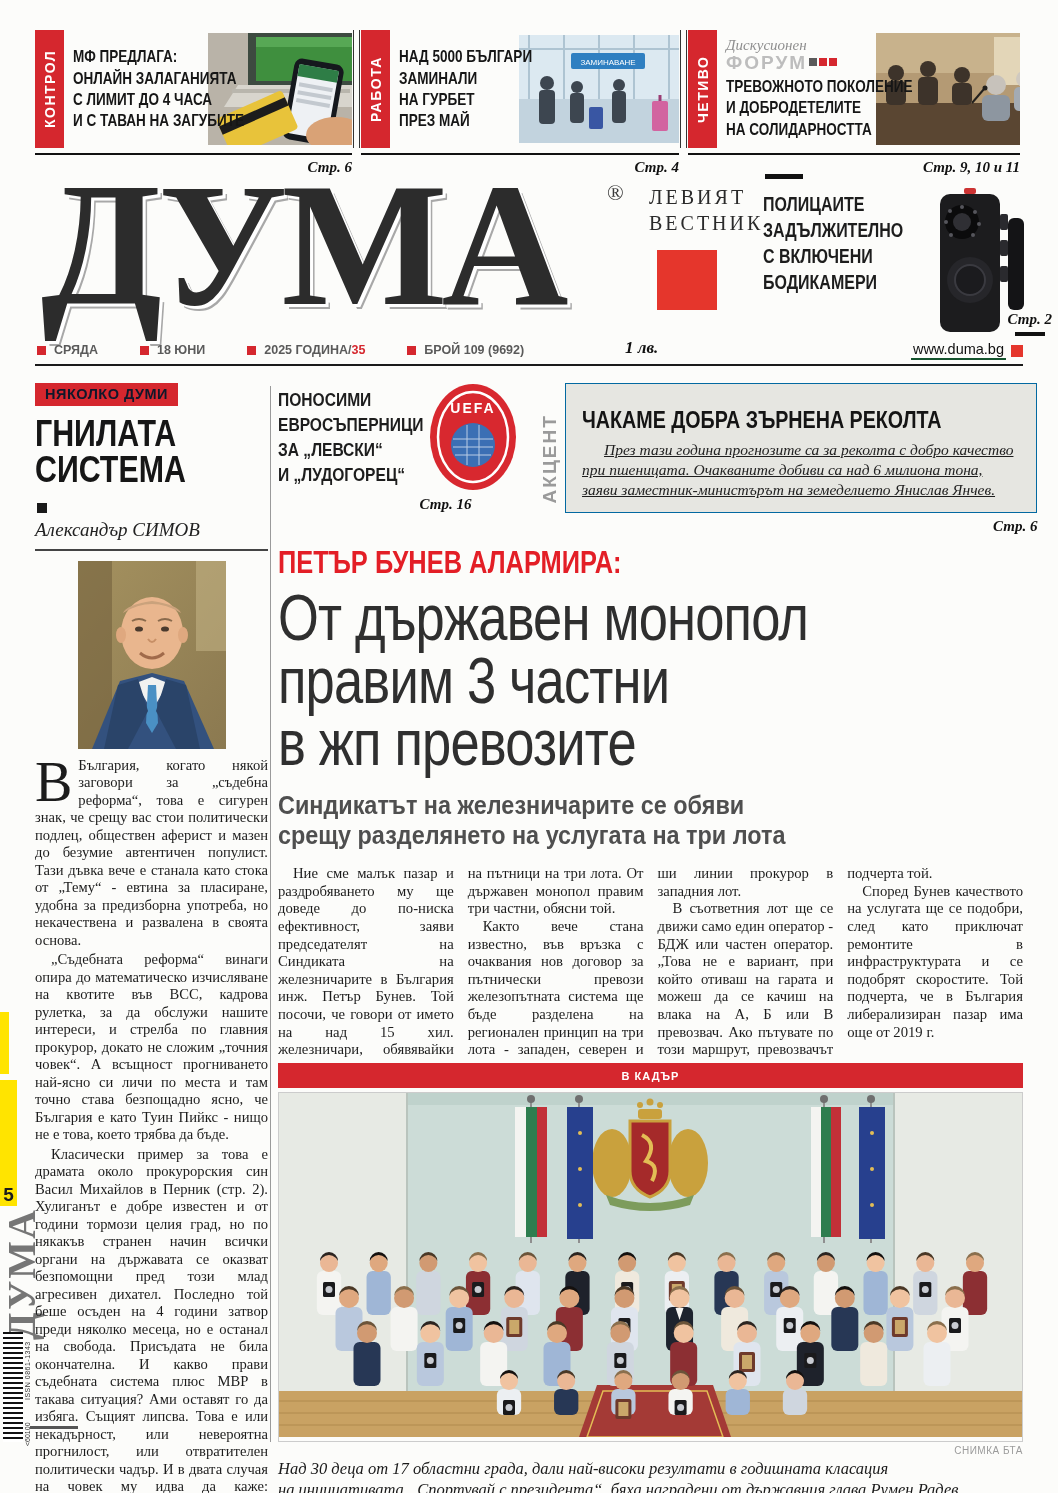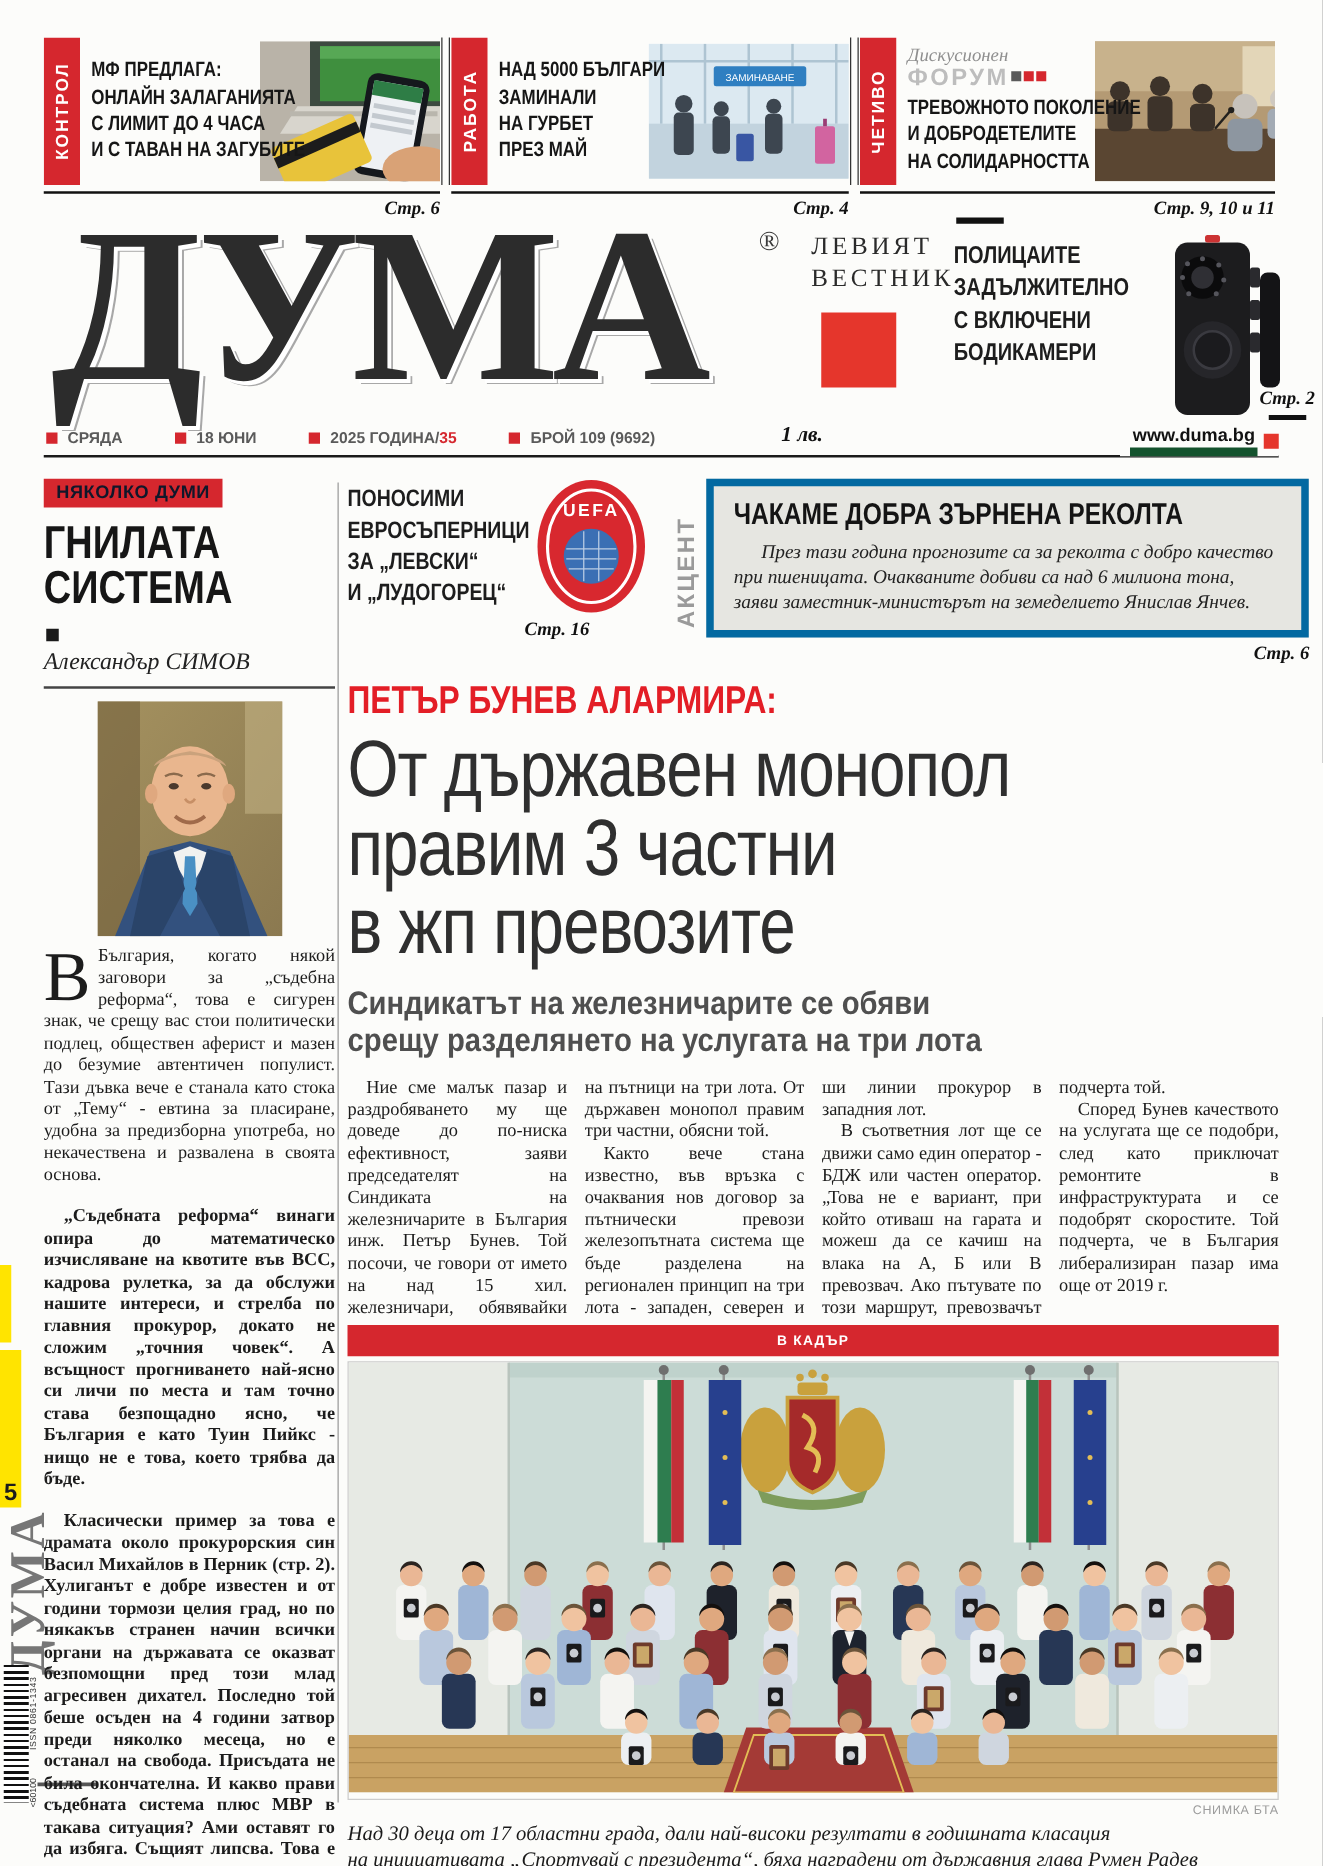--- a/index.html
+++ b/index.html
@@ -47,36 +47,36 @@
   .side-lines{font-weight:bold;font-size:19.5px;line-height:1.34;width:170px;}
   .side-camera{position:absolute;right:28px;top:18px;}
   .side-page{position:absolute;right:6px;top:140px;text-align:center;}
   .side-page .dash2{width:30px;height:4px;background:#111;margin:4px auto 0;}
   .dateline{position:absolute;left:2px;top:175px;display:flex;align-items:center;font-size:12.5px;font-weight:bold;color:#5a5a5a;}
   .dateline .item{display:flex;align-items:center;margin-right:42px;}
   .dateline .sq{width:9px;height:9px;background:var(--red);margin-right:8px;flex:none;}
   .dateline .yearnum{color:var(--red);}
   .price{position:absolute;left:590px;top:170px;font-family:"Liberation Serif",serif;font-style:italic;font-weight:bold;font-size:17px;color:#111;}
   .website{position:absolute;right:0;top:173px;display:flex;align-items:center;z-index:3;background:#fcfcfa;padding-left:8px;}
-  .website .wline{border-bottom:7px solid #14532d;font-weight:bold;font-size:14.5px;color:#111;padding:0 2px 1px;}
+  .website .wline{border-bottom:2px solid #14532d;font-weight:normal;font-size:14.5px;color:#111;padding:0 2px 1px;}
   .website .sq{width:12px;height:12px;background:var(--red-bright);margin-left:5px;}
   .masthead-rule{position:absolute;left:0;top:196px;width:988px;height:2px;background:#1a1a1a;}
 
   
   .leftcol{position:absolute;left:35px;top:383px;width:233px;}
   .badge{display:inline-block;background:var(--red);color:#0f172a;font-weight:bold;font-size:14.5px;
          letter-spacing:.5px;padding:3px 10px 4px;}
   .op-title{margin-top:10px;font-weight:bold;font-size:37px;line-height:.98;color:#161616;}
   .op-bullet{width:10px;height:10px;background:#1a1a1a;margin:14px 0 6px 2px;}
   .op-author{font-family:"Liberation Serif",serif;font-style:italic;font-size:19px;color:#222;margin-bottom:8px;}
   .op-rule{height:2px;background:#444;margin-bottom:10px;}
   .op-portrait{display:block;margin:0 auto 8px;}
   .op-body{font-family:"Liberation Serif",serif;font-size:14.6px;line-height:1.2;text-align:justify;color:#1c1c1c;}
   .op-body p{margin:0;}
-  .op-body p.ind{text-indent:16px;margin-top:16px;font-weight:bold;}
+  .op-body p.ind{text-indent:16px;margin-top:2px;}
   .dropcap{float:left;font-family:"Liberation Serif",serif;font-size:56px;line-height:.78;padding:4px 6px 0 0;}
 
   
   .spine-yellow1{position:absolute;left:0;top:1012px;width:9px;height:62px;background:var(--yellow);}
   .spine-yellow2{position:absolute;left:0;top:1080px;width:17px;height:126px;background:var(--yellow);
                  display:flex;align-items:flex-end;justify-content:center;}
   .spine-pagenum{font-weight:bold;font-size:19px;color:#1c1c1c;line-height:1;padding-bottom:2px;}
   .spine-brand{position:absolute;left:-2px;top:1222px;height:118px;writing-mode:vertical-rl;transform:rotate(180deg);
                font-family:"Liberation Serif",serif;font-weight:bold;font-size:40px;color:#767676;letter-spacing:2px;}
   .barcode{position:absolute;left:3px;top:1332px;width:20px;height:110px;
@@ -93,21 +93,21 @@
   .rightarea{position:absolute;left:278px;top:383px;width:745px;}
   .row1{display:flex;}
   .uefa-block{width:245px;flex:none;position:relative;}
   .uefa-lines{font-weight:bold;font-size:19px;line-height:1.32;padding-top:4px;}
   .uefa-logo{position:absolute;right:6px;top:0;}
   .uefa-page{text-align:center;margin-top:8px;padding-left:90px;}
   .accent-wrap{flex:1;display:flex;margin-left:12px;}
   .accent-label{width:30px;writing-mode:vertical-rl;transform:rotate(180deg);display:flex;align-items:center;justify-content:center;
                 color:#9a9a9a;font-size:19px;letter-spacing:2px;font-weight:bold;}
   .accent-boxcol{flex:1;}
-  .accent-box{background:var(--greybox);border:6px solid #0369a1;padding:9px 16px 12px;}
+  .accent-box{background:var(--greybox);border:1px solid #0369a1;padding:22px 16px 12px;text-decoration:underline;}
   .accent-title{font-weight:bold;font-size:24px;color:#141414;}
   .accent-text{font-family:"Liberation Serif",serif;font-style:italic;font-size:15.5px;line-height:1.3;margin-top:6px;text-indent:22px;color:#222;}
   .accent-page{text-align:right;margin-top:4px;}
 
   .kicker{margin-top:10px;color:#e31e26;font-weight:bold;font-size:31px;}
   .headline{margin-top:6px;font-weight:normal;font-size:64px;line-height:.97;letter-spacing:-1px;color:#2f2f2f;}
   .subhead{margin-top:16px;font-weight:bold;font-size:26px;line-height:1.18;color:#4f4f4f;}
   .columns{display:flex;gap:14px;margin-top:14px;height:192px;overflow:hidden;}
   .colm{flex:1;font-family:"Liberation Serif",serif;font-size:14.7px;line-height:1.2;text-align:justify;color:#1c1c1c;}
   .colm p{margin:0;}

